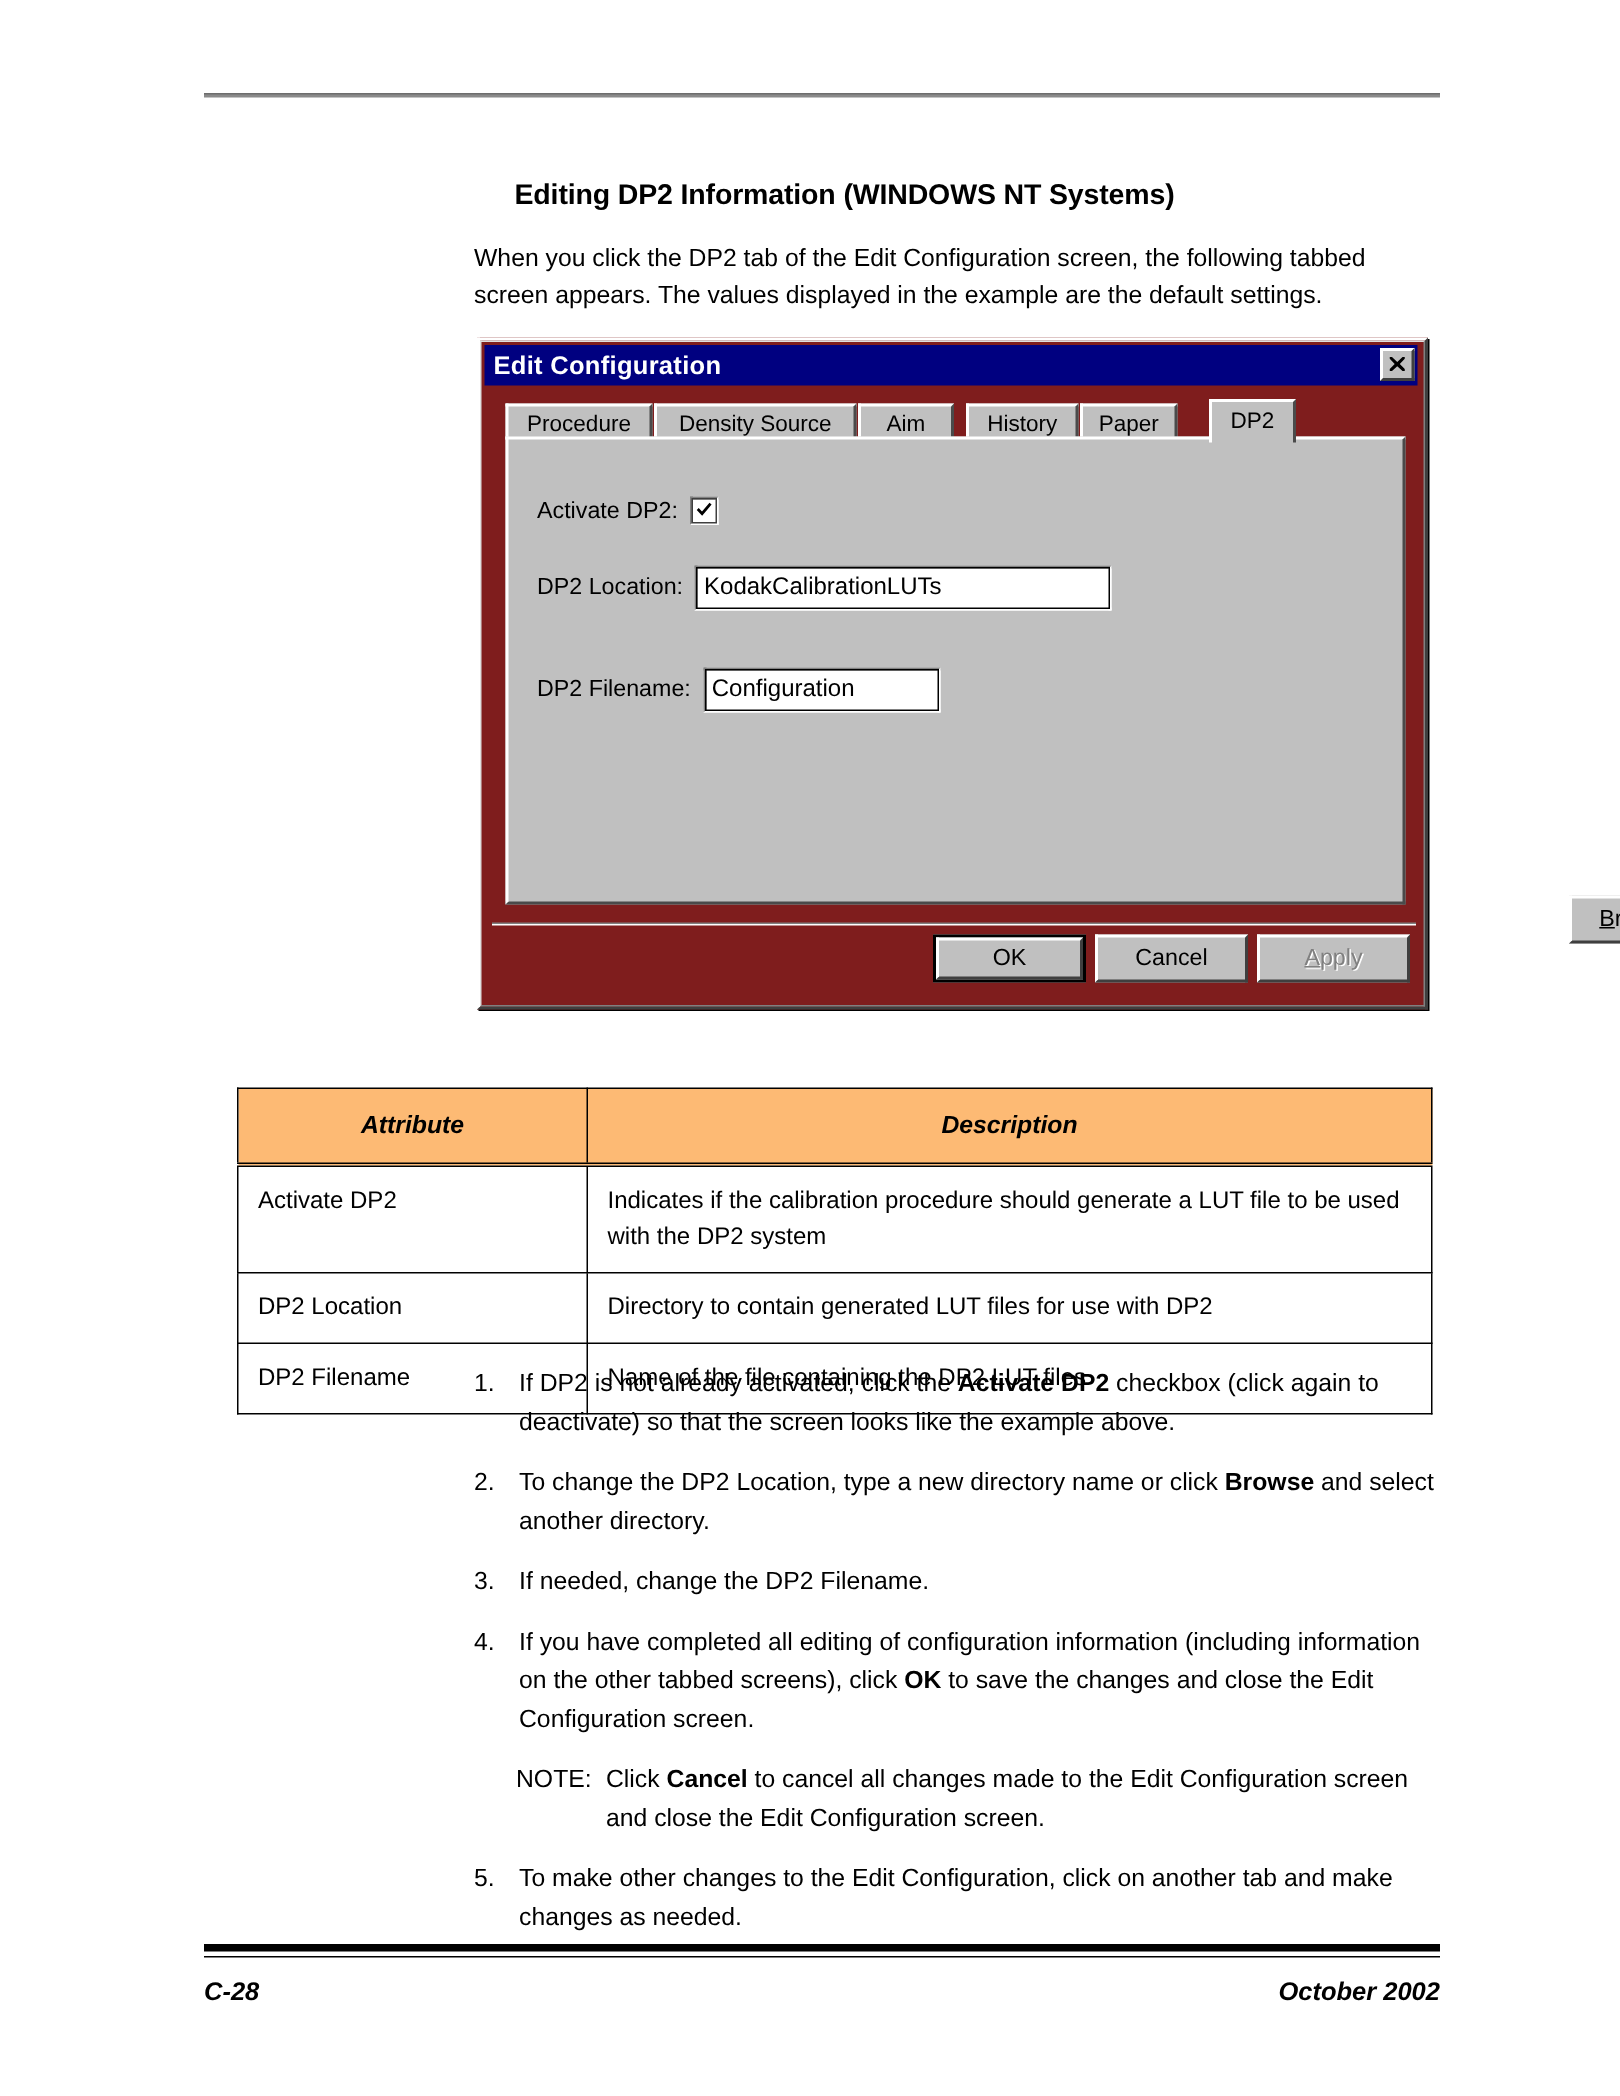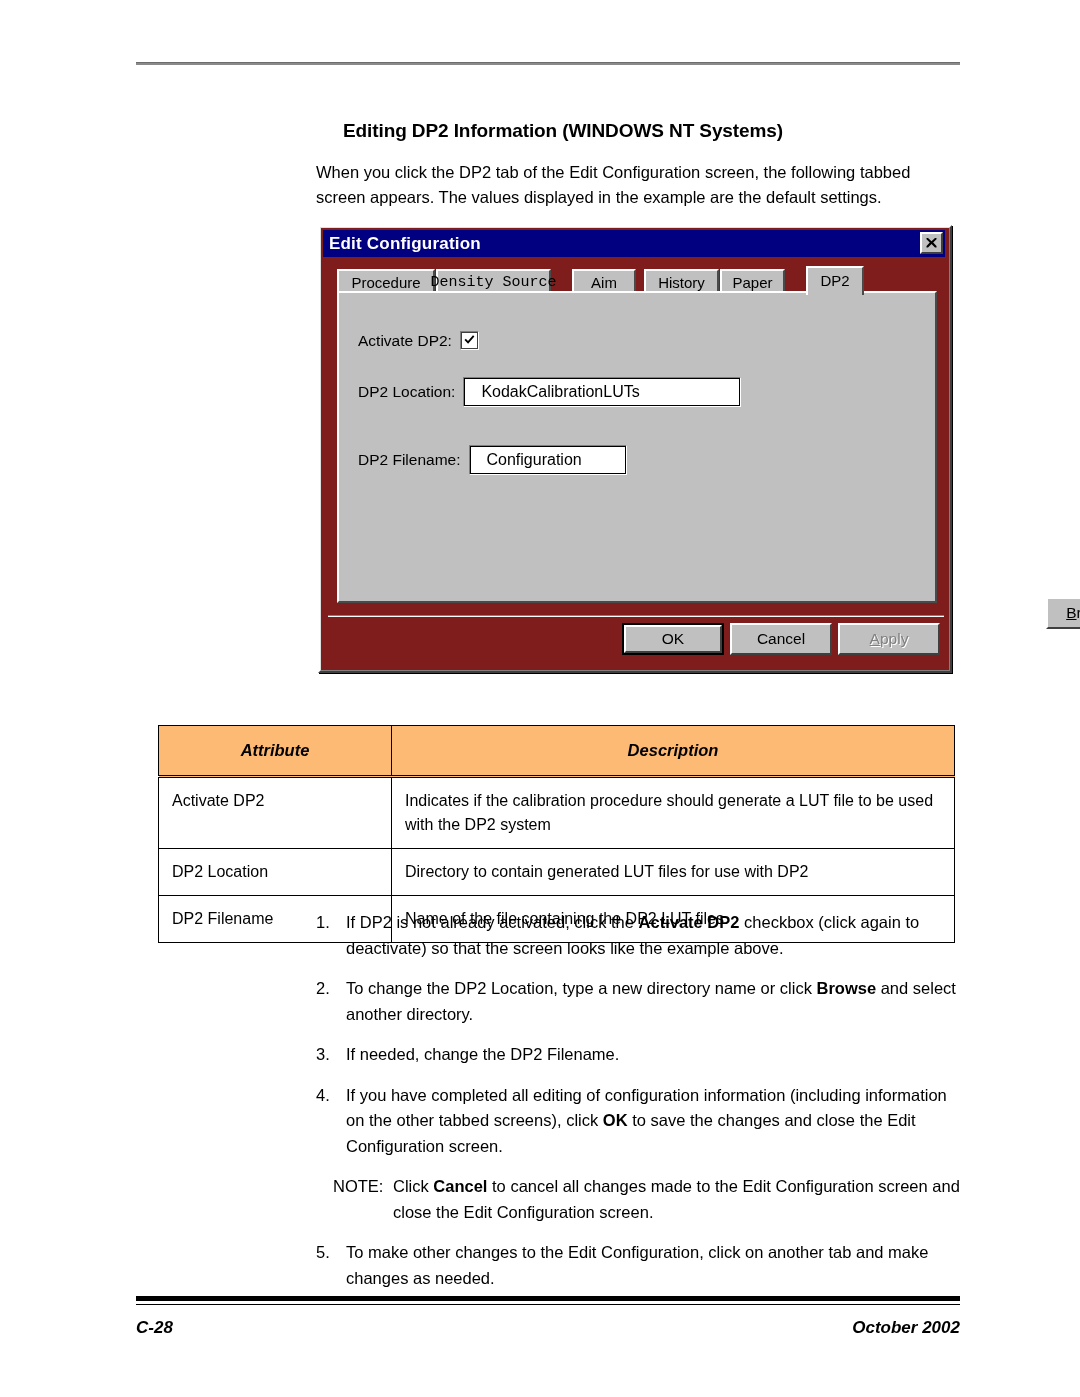--- a/index.html
+++ b/index.html
@@ -213,21 +213,21 @@
     background: #ffffff;
     border-top: 2px solid #808080;
     border-left: 2px solid #808080;
     border-right: 2px solid #ffffff;
     border-bottom: 2px solid #ffffff;
     box-sizing: border-box;
     height: 30px;
     display: flex;
     align-items: center;
     font-size: 16px;
-    padding-left: 16px;
+    padding-left: 4px;
     color: #000;
     margin-left: 8px;
     overflow: hidden;
     white-space: nowrap;
     cursor: text;
     outline: 1px solid #000;
     outline-offset: -2px;
   }
 
   .btn {
@@ -335,21 +335,21 @@
     display: flex;
     margin-bottom: 15px;
   }
   .step-num {
     width: 30px;
     flex: 0 0 30px;
   }
   .step-body { flex: 1; }
   .note {
     display: flex;
-    margin: 15px 0 15px 17px;
+    margin: 15px 0 15px 28px;
   }
   .note-label {
     flex: 0 0 60px;
     white-space: nowrap;
   }
   .note-body { flex: 1; }
 
   
   .pg-footer-rule {
     position: absolute;
@@ -390,21 +390,21 @@
       <span class="titlebar-text">Edit Configuration</span>
       <div class="titlebar-btn">
         <svg width="13" height="12" viewBox="0 0 13 12" aria-hidden="true">
           <path d="M1.5 1 L3 1 L6.5 4.3 L10 1 L11.5 1 L11.5 2.2 L8.2 5.6 L11.5 9 L11.5 10.4 L10 10.4 L6.5 7.1 L3 10.4 L1.5 10.4 L1.5 9 L4.8 5.6 L1.5 2.2 Z" fill="#000"></path>
         </svg>
       </div>
     </div>
 
     <div class="tabstrip">
       <div class="tab" style="left:0px;width:98px;">Procedure</div>
-      <div class="tab" style="left:99px;width:115px;font-family:Liberation Mono, monospace;">Density Source</div>
+      <div class="tab" style="left:99px;width:135px;">Density Source</div>
       <div class="tab" style="left:235px;width:64px;">Aim</div>
       <div class="tab" style="left:307px;width:75px;">History</div>
       <div class="tab" style="left:383px;width:65px;">Paper</div>
       <div class="tab active" style="left:449px;width:58px;">DP2</div>
     </div>
 
     <div class="tabpanel">
 
       <div class="field-row" style="left:19px; top:38px;">
         <span class="field-label">Activate DP2:</span>

